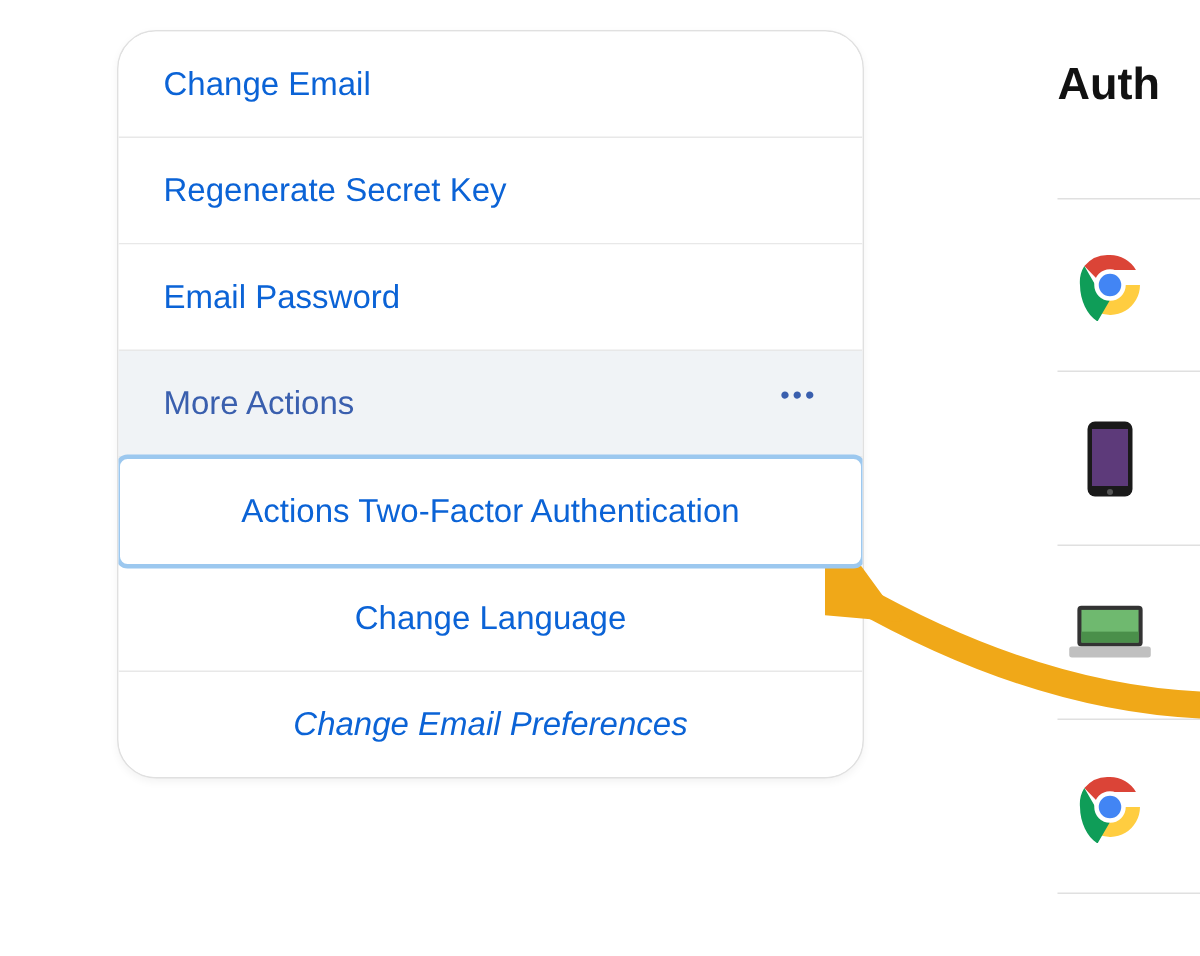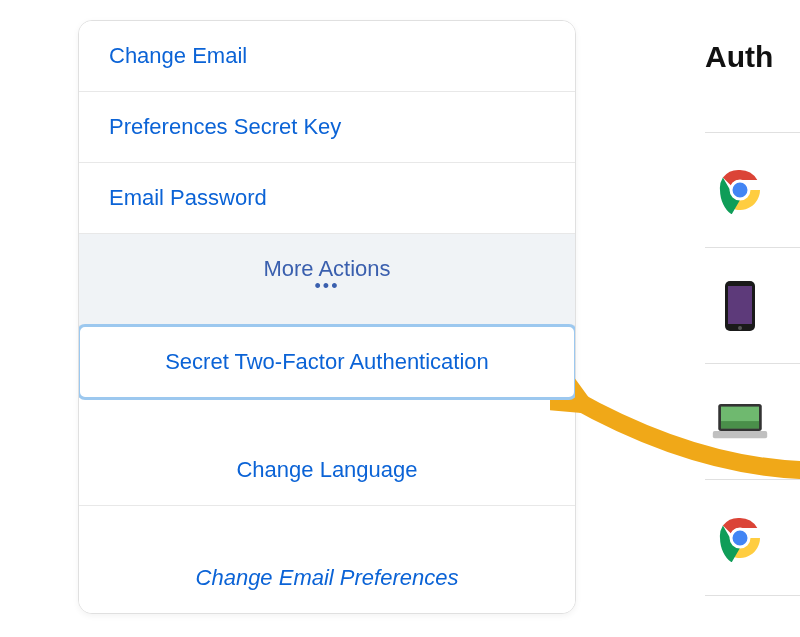--- a/index.html
+++ b/index.html
@@ -10,59 +10,57 @@
       background: #ffffff;
       position: relative;
       overflow: hidden;
     }
     .menu-container {
       position: absolute;
       left: 78px;
       top: 20px;
       width: 498px;
       border: 1px solid #e0e0e0;
-      border-radius: 14px;
+      border-radius: 26px;
       background: #fff;
       box-shadow: 0 2px 6px rgba(0,0,0,0.05);
       overflow: hidden;
     }
     .menu-item {
       display: flex;
       align-items: center;
       justify-content: flex-start;
       padding: 22px 30px;
       font-size: 22px;
       font-weight: 500;
       color: #0b63d6;
       border-bottom: 1px solid #e8e8e8;
       cursor: pointer;
       background: #fff;
     }
     .menu-item:last-child { border-bottom: none; }
     .menu-item.more-actions {
-      justify-content: flex-start;
+      justify-content: space-between;
       background: #f0f3f6;
       color: #3a5fae;
-      flex-direction: column;
     }
     .submenu {
       position: relative;
     }
     .submenu-item {
       display: flex;
       align-items: center;
       justify-content: center;
       padding: 22px 30px;
       font-size: 22px;
       font-weight: 500;
       color: #0b63d6;
       border-bottom: 1px solid #e8e8e8;
       cursor: pointer;
       background: #fff;
-      margin-top: 37px;
     }
     .submenu-item:last-child { border-bottom: none; font-style: italic; }
     .submenu-item.highlighted {
       border: 3px solid #9cc8ef;
       border-radius: 8px;
       margin: -2px;
       position: relative;
       z-index: 2;
     }
     .dots {
@@ -103,32 +101,32 @@
     }
   </style>
 </head>
 <body>
 
 <div class="menu-container">
   <div class="menu-item">
     <span>Change Email</span>
   </div>
   <div class="menu-item">
-    <span>Preferences Secret Key</span>
+    <span>Regenerate Secret Key</span>
   </div>
   <div class="menu-item">
     <span>Email Password</span>
   </div>
   <div class="menu-item more-actions">
     <span>More Actions</span>
     <span class="dots">•••</span>
   </div>
   <div class="submenu">
     <div class="submenu-item highlighted">
-      <span>Secret Two-Factor Authentication</span>
+      <span>Actions Two-Factor Authentication</span>
     </div>
     <div class="submenu-item">
       <span>Change Language</span>
     </div>
     <div class="submenu-item">
       <span>Change Email Preferences</span>
     </div>
   </div>
 </div>
 

